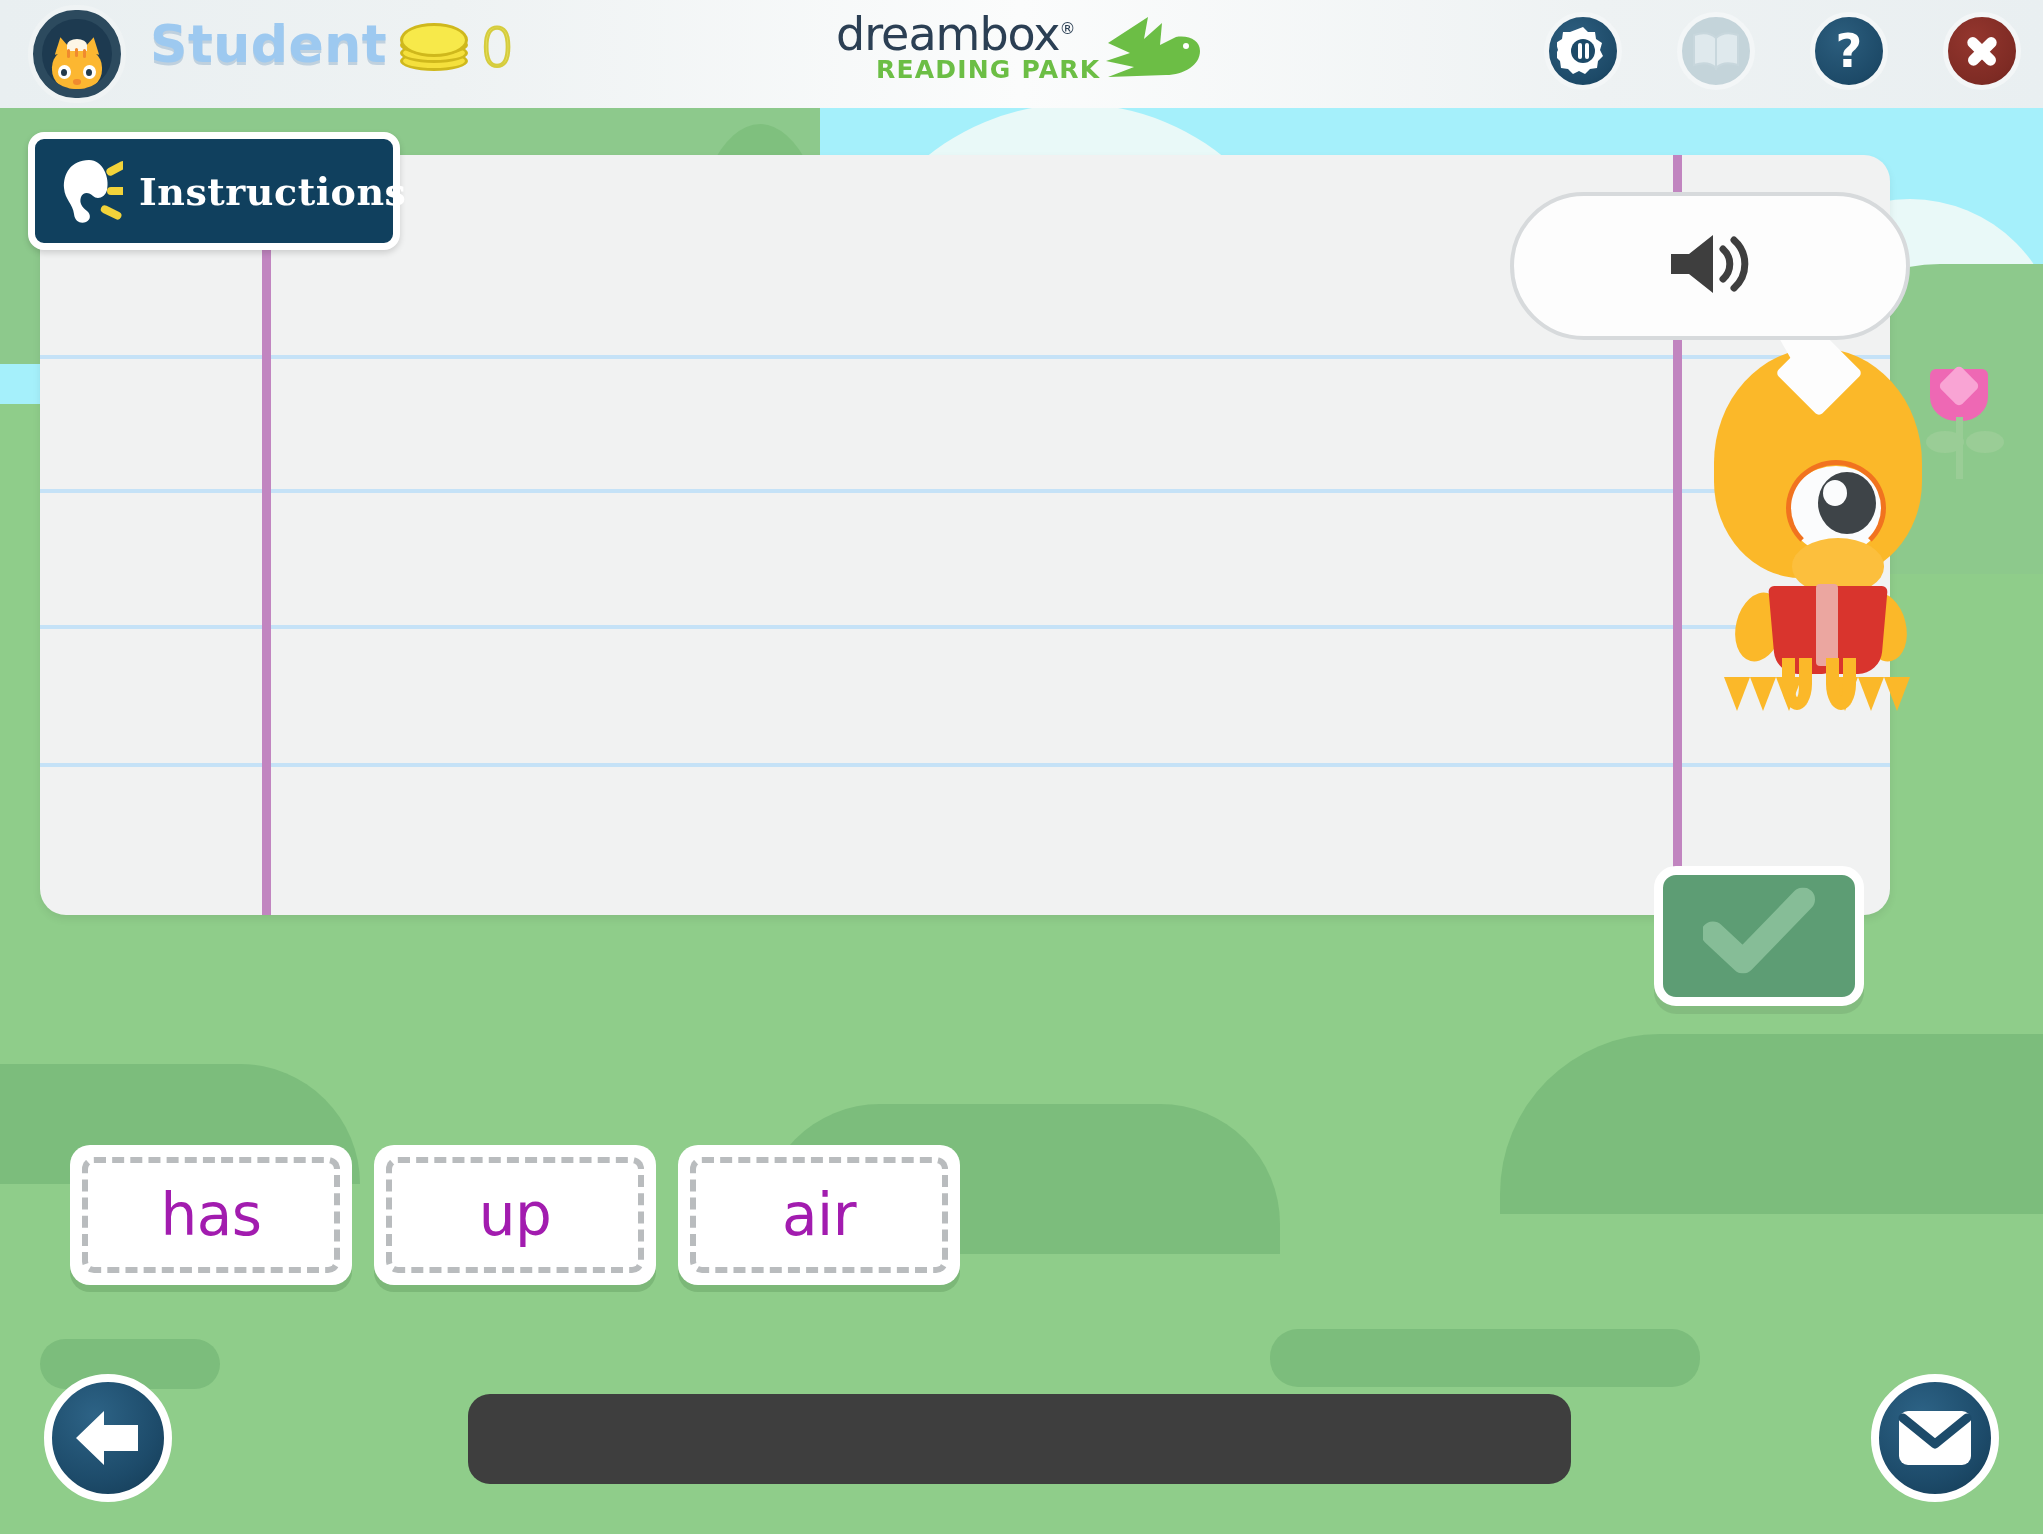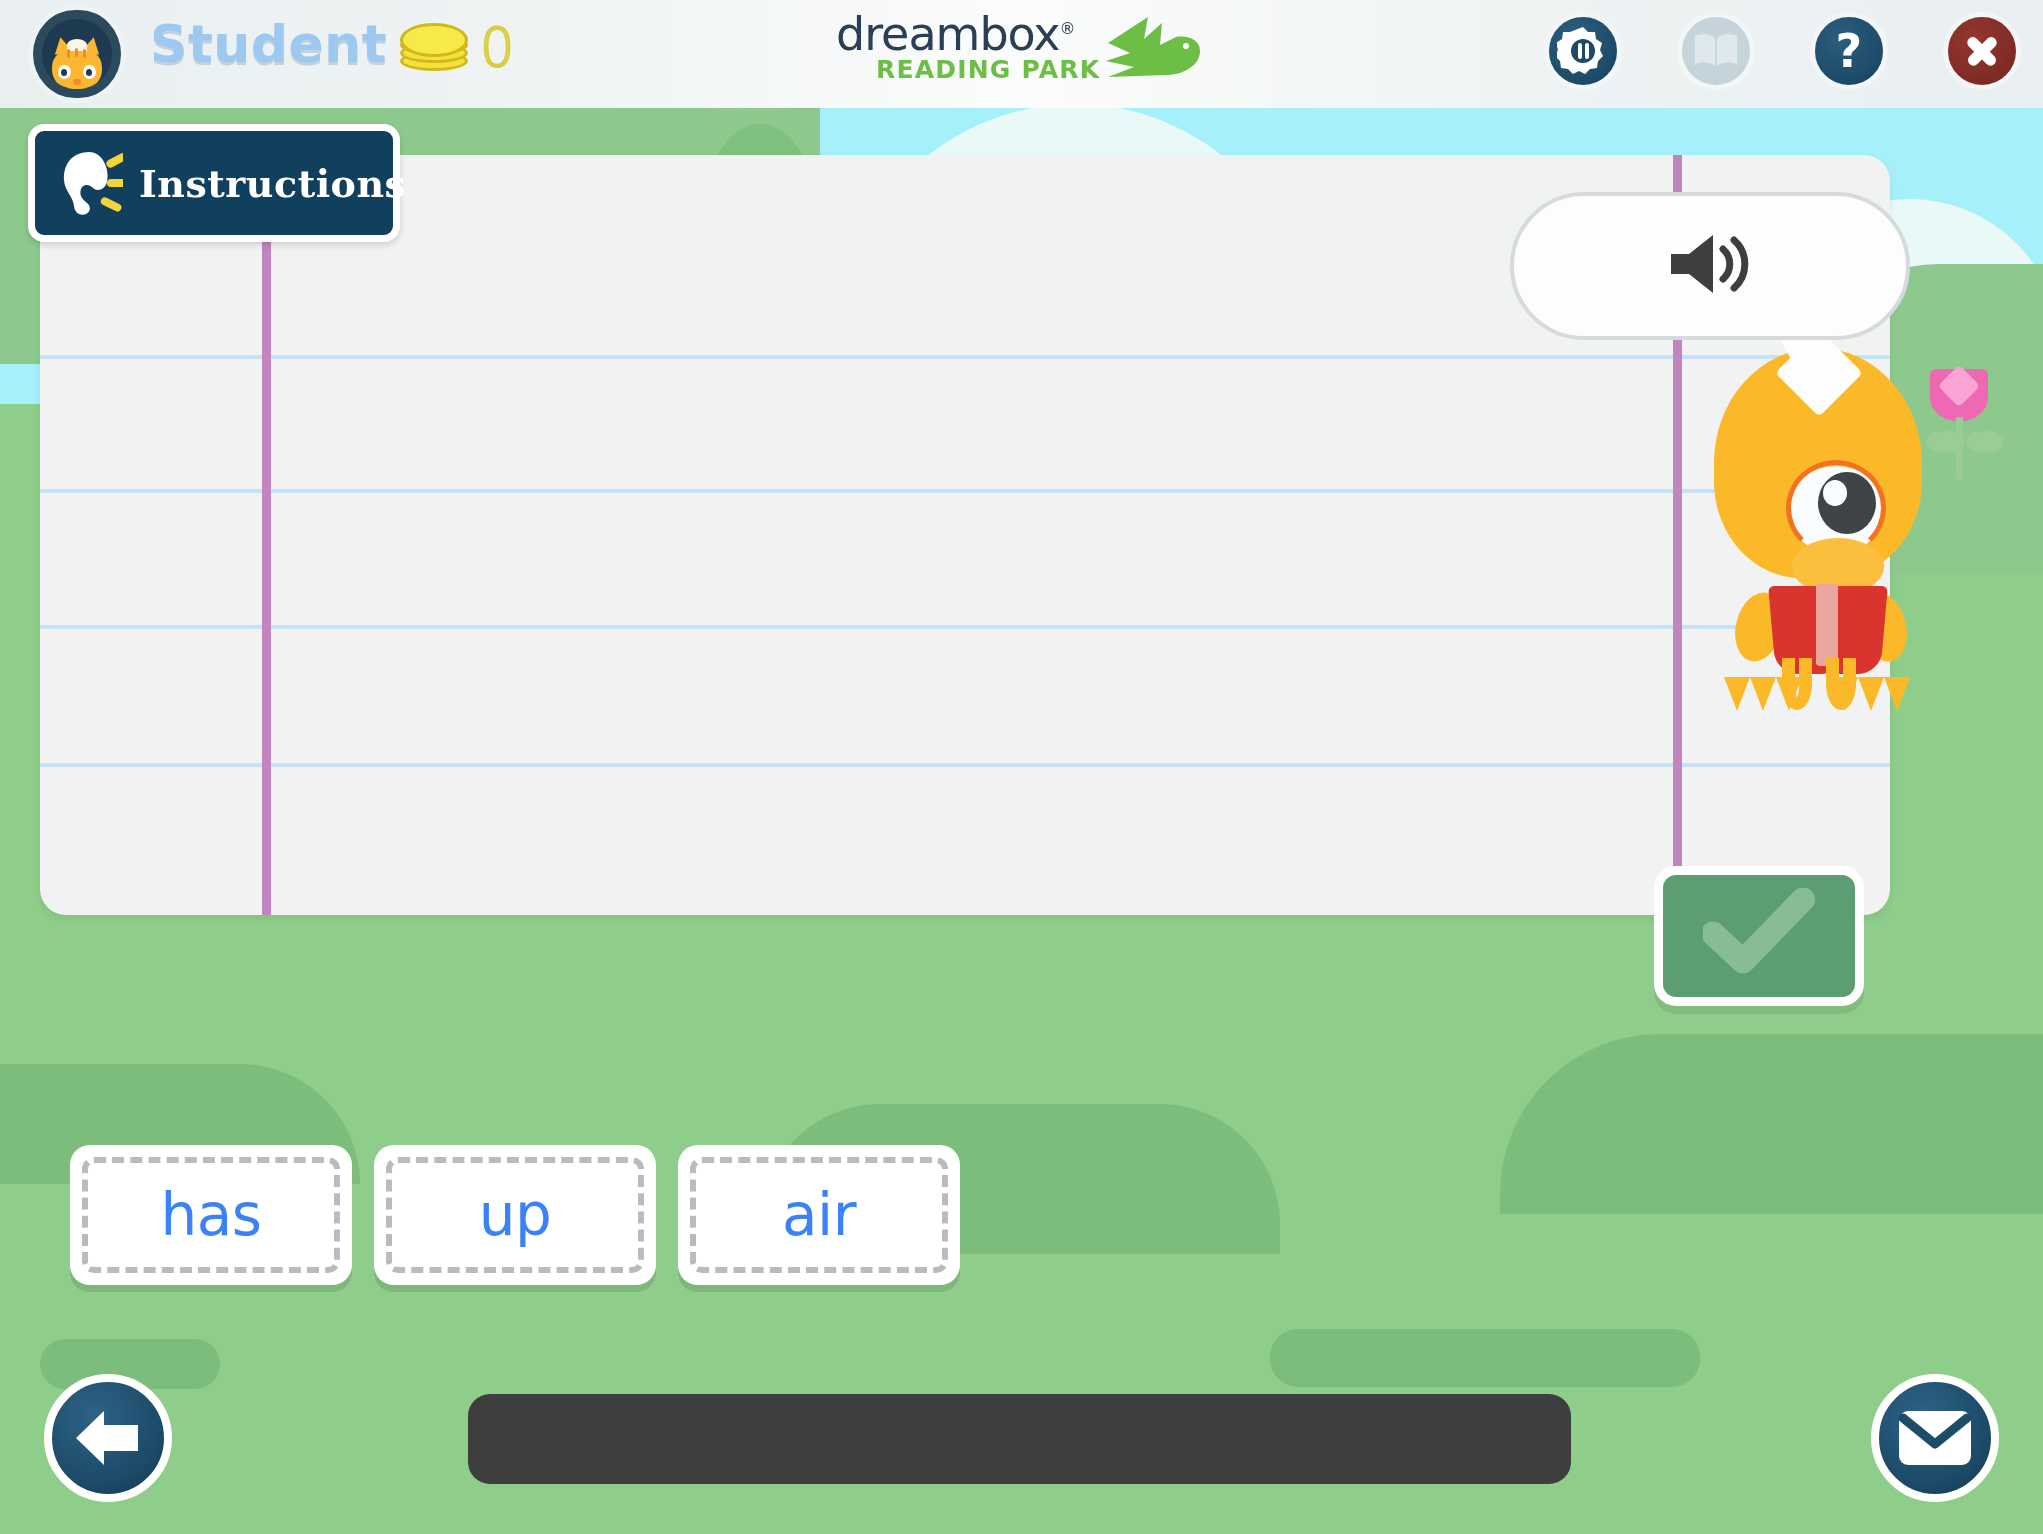--- a/index.html
+++ b/index.html
@@ -169,21 +169,21 @@
     width: 210px; height: 140px;
     background: #5d9d74; border-radius: 22px;
     border: 9px solid #ffffff;
     box-shadow: 0 8px 0 rgba(0,0,0,0.08);
     z-index: 24;
   }
   .check-mark { position: absolute; left: 50%; top: 50%; transform: translate(-50%,-54%); }
 
   
   .instructions {
-    position: absolute; left: 28px; top: 124px;
+    position: absolute; left: 28px; top: 132px;
     width: 372px; height: 118px;
     background: #10405e; border-radius: 16px;
     border: 7px solid #ffffff;
     display: flex; align-items: center;
     z-index: 30;
     box-shadow: 0 3px 6px rgba(0,0,0,0.15);
   }
   .instr-ear { position: relative; width: 74px; height: 74px; margin-left: 14px; flex: 0 0 auto; }
   .instr-label {
     color: #ffffff; font-size: 38px; font-weight: bold;
@@ -199,21 +199,21 @@
     background: #ffffff; border-radius: 20px;
     box-shadow: 0 7px 0 rgba(60,110,60,0.22);
     display: flex; align-items: center; justify-content: center;
   }
   .tile::before {
     content: ''; position: absolute; left: 12px; top: 12px; right: 12px; bottom: 12px;
     border: 6px dashed #b9bcbe; border-radius: 12px;
   }
   .tile-word {
     position: relative; z-index: 2;
-    font-size: 58px; color: #3b82f6;
+    font-size: 58px; color: #a21caf;
     font-family: "DejaVu Sans", sans-serif;
     letter-spacing: -0.5px;
   }
 
   
   .nav-btn {
     position: absolute; bottom: 32px;
     width: 128px; height: 128px; border-radius: 50%;
     background: radial-gradient(circle at 38% 30%, #2d6386 0%, #1d4b6a 62%, #133a53 100%);
     border: 8px solid #ffffff;

